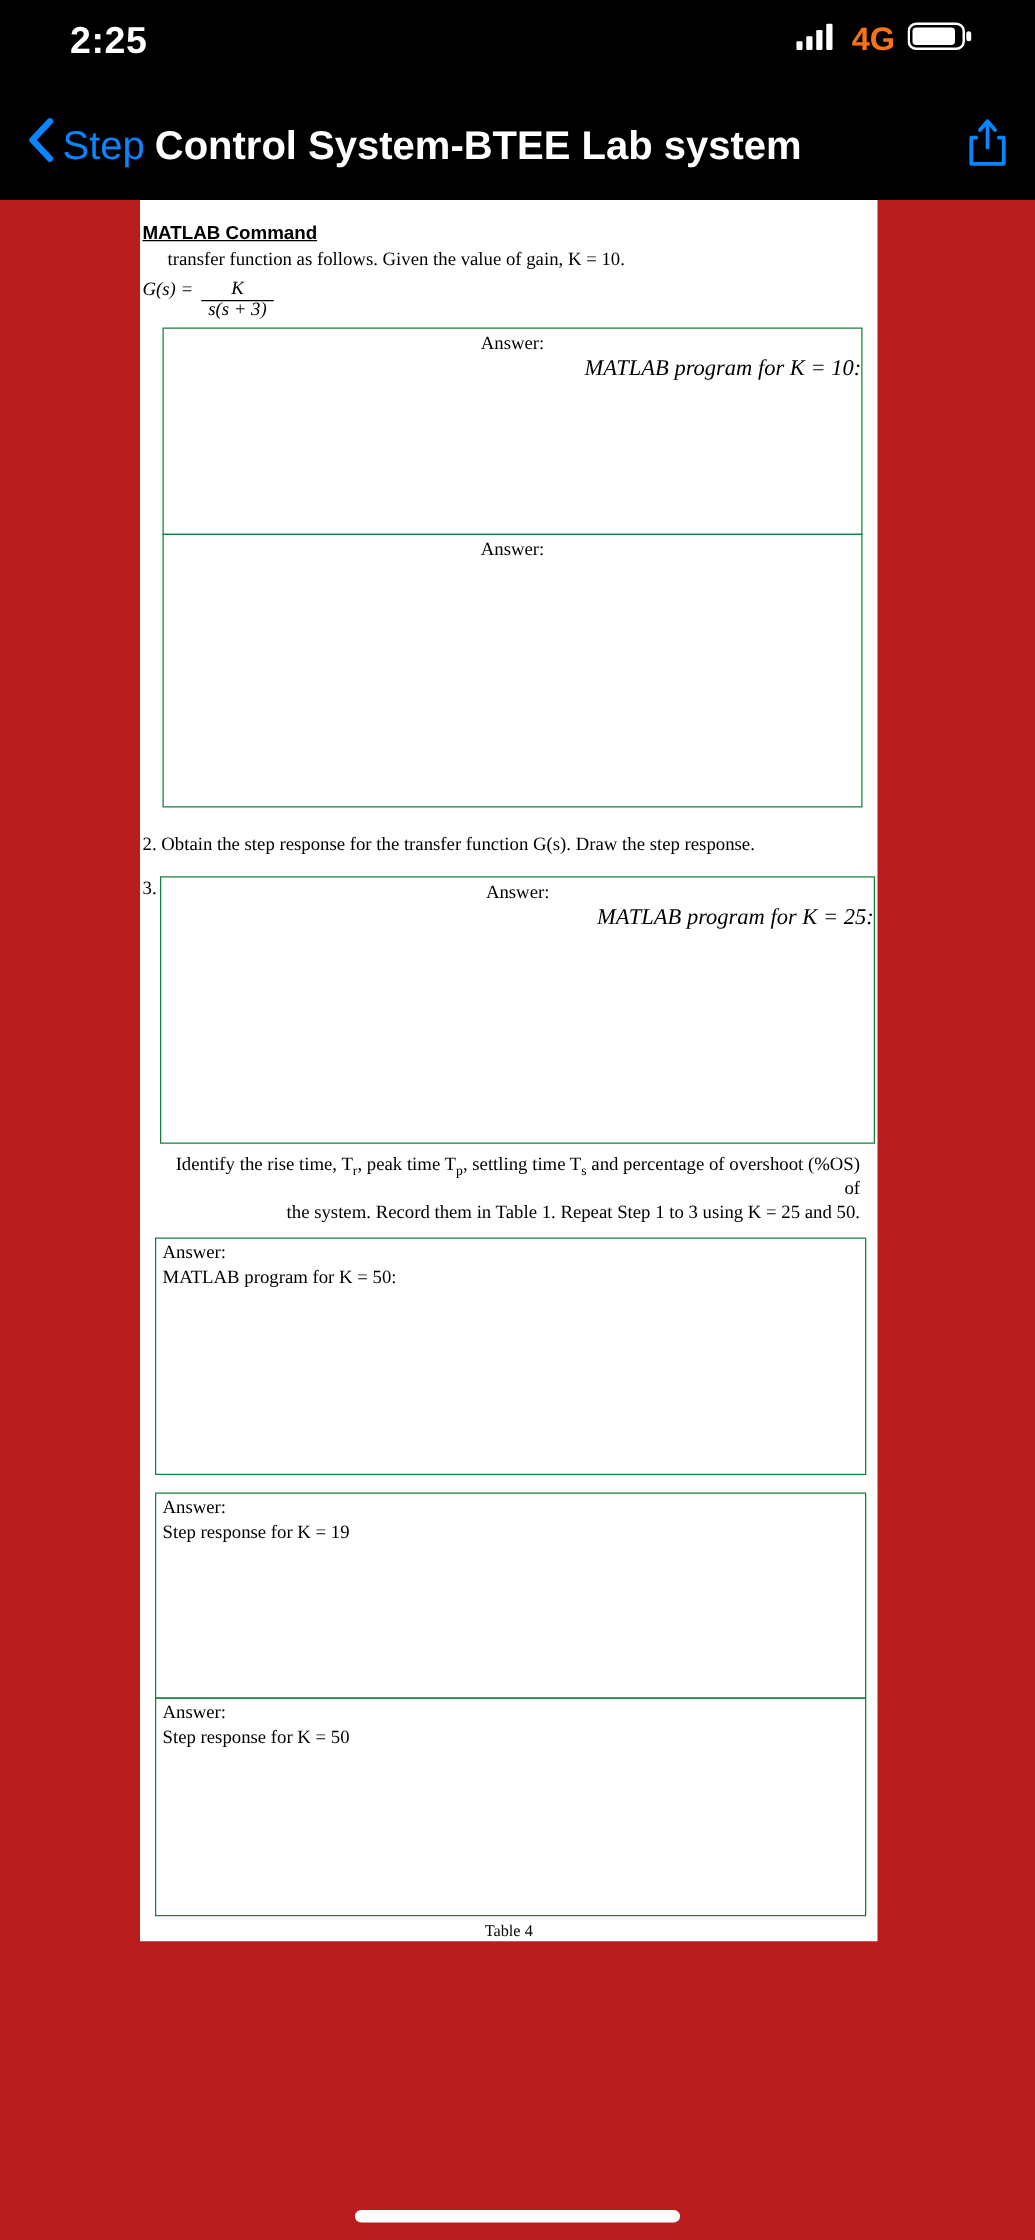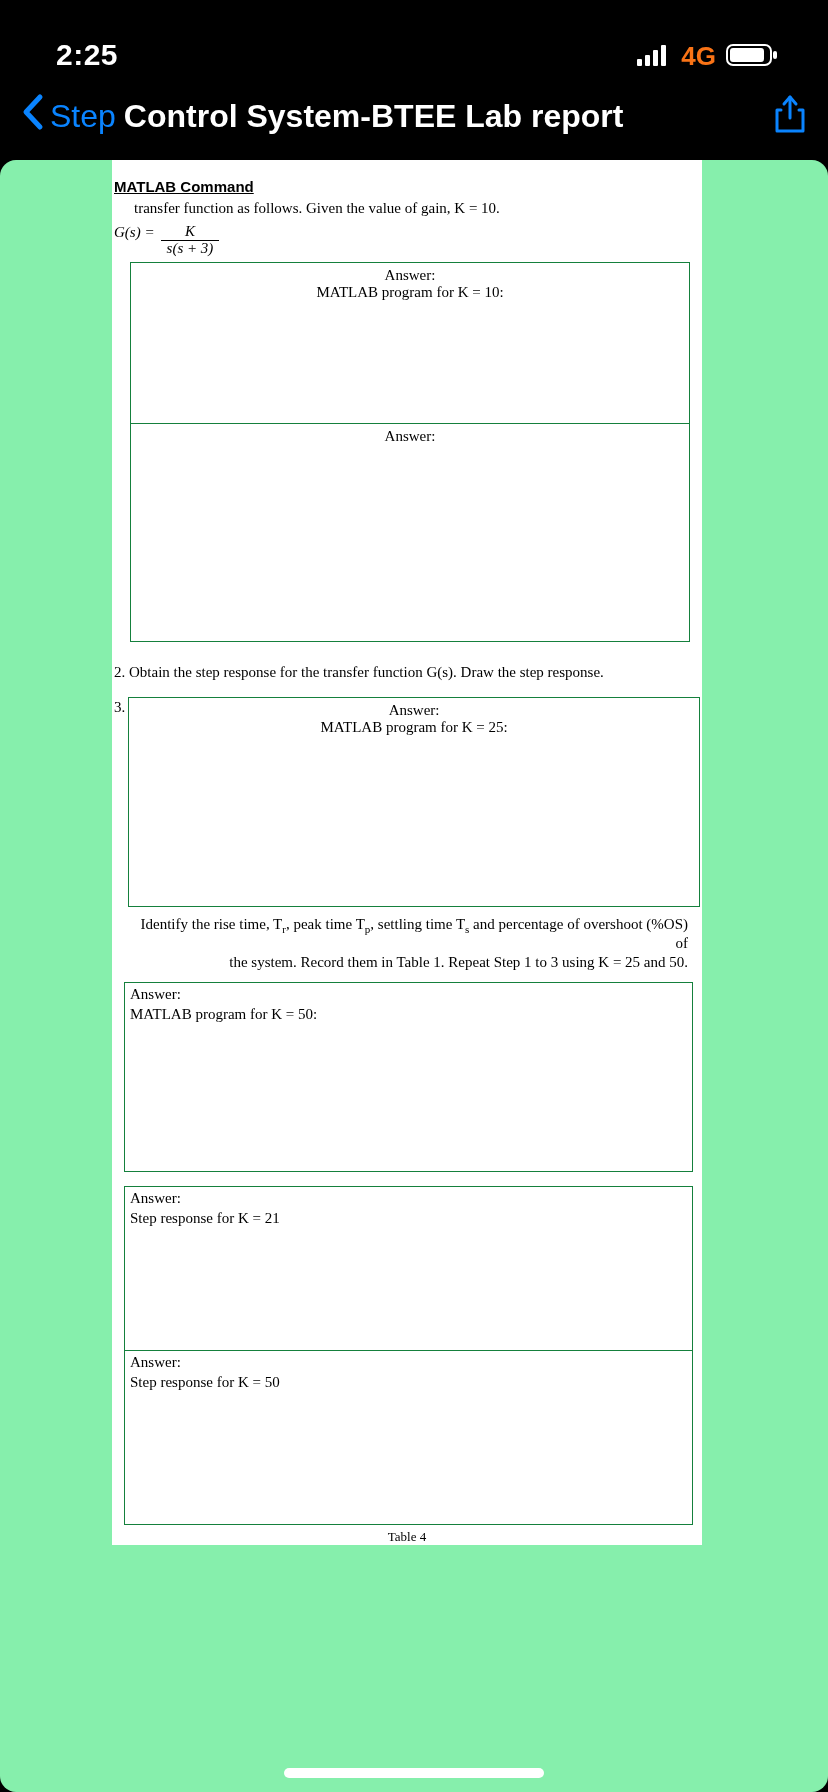--- a/index.html
+++ b/index.html
@@ -1,46 +1,46 @@
 <!DOCTYPE html>
 <html><head>
 <meta charset="utf-8">
 <style>
   * { margin: 0; padding: 0; box-sizing: border-box; }
   html, body { width: 828px; height: 1792px; background: #000; font-family: -apple-system, "Helvetica Neue", Arial, sans-serif; overflow: hidden; }
 
   
-  .status-bar { height: 72px; display: flex; align-items: flex-end; justify-content: space-between; padding: 16px 48px 0 56px; color: #fff; }
+  .status-bar { height: 72px; display: flex; align-items: flex-start; justify-content: space-between; padding: 16px 48px 0 56px; color: #fff; }
   .status-time { font-size: 30px; font-weight: 600; letter-spacing: 0.5px; }
   .status-icons { display: flex; align-items: center; gap: 10px; }
 
   
   .nav-bar { height: 88px; display: flex; align-items: center; padding: 0 18px; }
   .nav-back { display: flex; align-items: center; color: #0a84ff; font-size: 32px; font-weight: 400; }
   .nav-title { color: #fff; font-size: 32px; font-weight: 600; margin-left: 8px; flex: 1; white-space: nowrap; overflow: hidden; }
   .nav-share { width: 40px; display: flex; align-items: center; justify-content: center; }
 
   
-  .doc-viewport { position: absolute; top: 160px; left: 0; right: 0; bottom: 0; background: #86efac; border-radius: 16px; }
+  .doc-viewport { position: absolute; top: 160px; left: 0; right: 0; bottom: 0; background: #b91c1c; }
   .page { position: absolute; top: 0; left: 112px; width: 590px; background: #fff; color: #000; font-family: "Times New Roman", Times, serif; }
   .heading { font-family: Arial, Helvetica, sans-serif; font-weight: 700; text-decoration: underline; font-size: 15px; padding: 18px 2px 4px 2px; }
 
   .prompt { font-size: 15px; line-height: 1.25; padding: 0 2px 2px 2px; }
   .indent { padding-left: 22px; }
 
   .formula { font-size: 15px; padding: 4px 2px 6px 2px; display: flex; align-items: flex-start; gap: 6px; font-style: italic; }
   .frac { display: inline-flex; flex-direction: column; align-items: center; font-style: italic; line-height: 1.05; }
   .frac .num { padding: 0 6px; }
   .frac .den { border-top: 1px solid #000; padding: 0 6px; }
 
   .ans-box { border: 1px solid #15803d; margin: 0 12px 0 18px; }
   .ans-box.wide { margin-left: 12px; }
   .ans-box.flush { margin: 0 0 0 0; }
   .ans-header { text-align: center; font-size: 15px; padding-top: 4px; }
-  .ans-sub { text-align: center; font-size: 15px; padding-bottom: 2px; }
+  .ans-sub { text-align: right; font-size: 18px; padding-bottom: 2px; font-style: italic; }
   .ans-body { height: 120px; }
   .ans-body.tall { height: 168px; }
   .ans-body.med { height: 145px; }
   .ans-body.xl  { height: 196px; }
   .ans-left { font-size: 15px; padding: 3px 5px; }
 
   .identify { font-size: 15px; text-align: right; padding: 8px 14px 10px 14px; line-height: 1.25; }
 
   .q2 { font-size: 15px; padding: 22px 2px 16px 2px; }
 
@@ -82,21 +82,21 @@
 
 <div class="nav-bar">
   <div class="nav-back">
     <span>
       <svg width="30" height="38" viewBox="0 0 30 38">
         <polyline points="22,4 8,19 22,34" fill="none" stroke="#0a84ff" stroke-width="5" stroke-linecap="round" stroke-linejoin="round"></polyline>
       </svg>
     </span>
     <span style="margin-left:2px;">Step</span>
   </div>
-  <div class="nav-title">Control System-BTEE Lab report</div>
+  <div class="nav-title">Control System-BTEE Lab system</div>
   <div class="nav-share">
     <span>
       <svg width="34" height="40" viewBox="0 0 34 40">
         <polyline points="11,10 17,3 23,10" fill="none" stroke="#0a84ff" stroke-width="3" stroke-linecap="round" stroke-linejoin="round"></polyline>
         <line x1="17" y1="3" x2="17" y2="24" stroke="#0a84ff" stroke-width="3" stroke-linecap="round"></line>
         <path d="M8 16 H4 V37 H30 V16 H26" fill="none" stroke="#0a84ff" stroke-width="3" stroke-linecap="round" stroke-linejoin="round"></path>
       </svg>
     </span>
   </div>
 </div>
@@ -148,21 +148,21 @@
     <div class="ans-box wide" style="margin-right:9px;">
       <div class="ans-left">Answer:</div>
       <div class="ans-left" style="padding-top:0;">MATLAB program for K = 50:</div>
       <div class="ans-body med"></div>
     </div>
 
     <div style="height:14px;"></div>
 
     <div class="ans-box wide" style="margin-right:9px;">
       <div class="ans-left">Answer:</div>
-      <div class="ans-left" style="padding-top:0;">Step response for K = 21</div>
+      <div class="ans-left" style="padding-top:0;">Step response for K = 19</div>
       <div class="ans-body"></div>
     </div>
 
     <div class="ans-box wide" style="margin-top:-1px;margin-right:9px;">
       <div class="ans-left">Answer:</div>
       <div class="ans-left" style="padding-top:0;">Step response for K = 50</div>
       <div class="ans-body" style="height:130px;"></div>
     </div>
 
     <div class="footer">Table 4</div>

